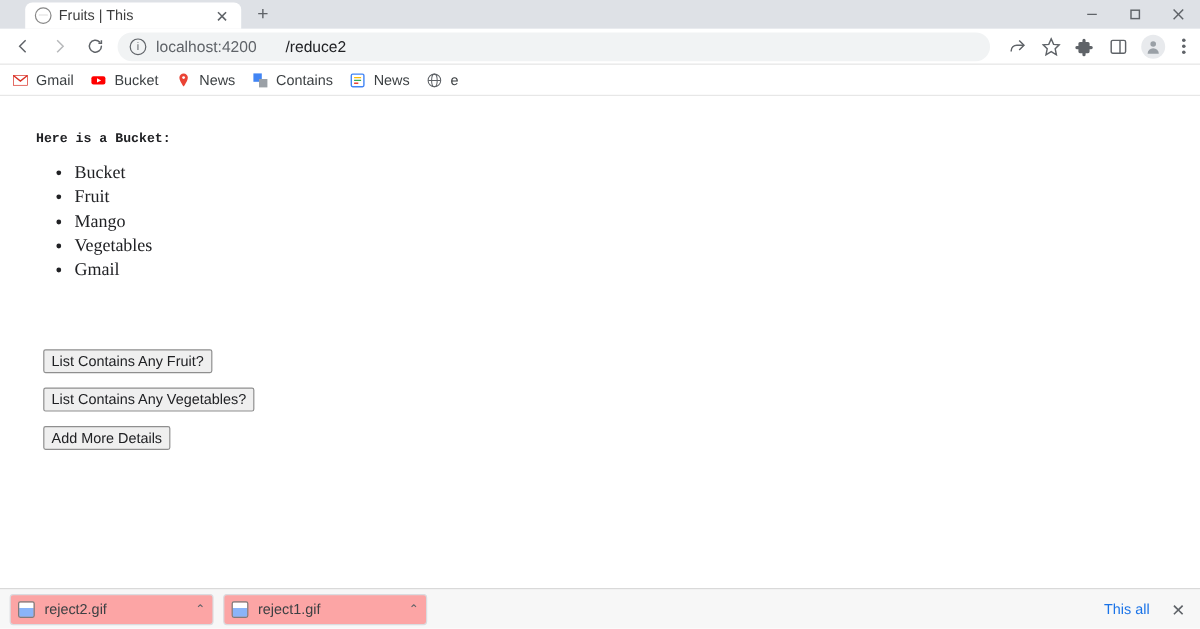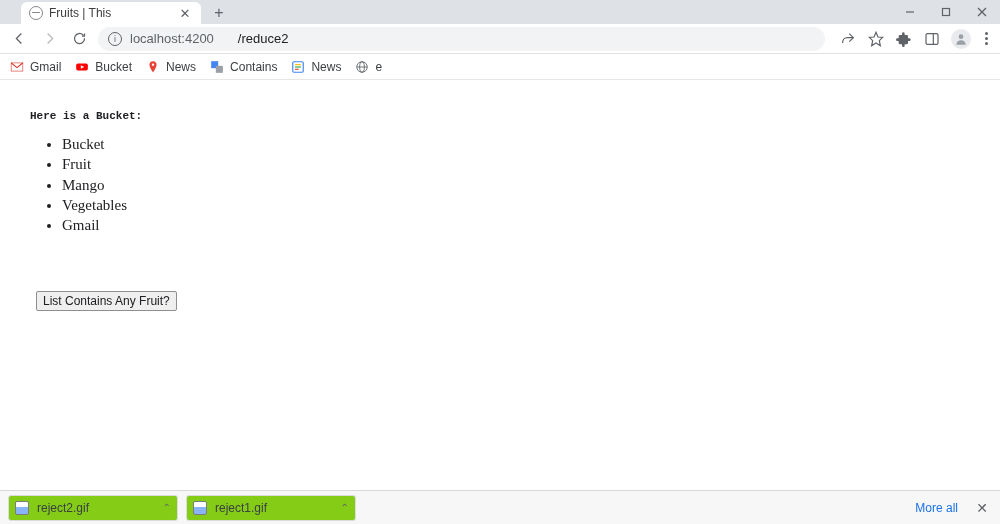--- a/index.html
+++ b/index.html
@@ -169,21 +169,21 @@
     border-top: 1px solid #d9d9d9;
     display:flex; align-items:center;
     padding: 0 8px;
     font-size: 12px;
   }
   .dl-item {
     height: 26px;
     width: 170px;
     border: 1px solid #dadce0;
     border-radius: 3px;
-    background:#84cc16;
+    background:#fca5a5;
     display:flex; align-items:center;
     padding: 0 6px;
     margin-right: 8px;
     gap:8px;
     position:relative;
   }
   .dl-item .fic {
     width:14px;height:14px;border:1px solid #7c7c7c;border-radius:2px;position:relative;flex-shrink:0;
     background:linear-gradient(to bottom,#fff 40%,#8ab4f8 40%);
   }
@@ -347,30 +347,32 @@
   <div class="heading">Here is a Bucket:</div>
   <ul class="fruits">
     <li>Bucket</li>
     <li>Fruit</li>
     <li>Mango</li>
     <li>Vegetables</li>
     <li>Gmail</li>
   </ul>
   <div class="btns">
     <button>List Contains Any Fruit?</button>
+    <button>List Contains Any Vegetables?</button>
+    <button>Add More Details</button>
   </div>
 </div>
 
 <div class="downloads">
   <div class="dl-item">
     <span class="fic"></span>
     <span class="name">reject2.gif</span>
     <span class="chev">⌃</span>
   </div>
   <div class="dl-item">
     <span class="fic"></span>
     <span class="name">reject1.gif</span>
     <span class="chev">⌃</span>
   </div>
   <div class="dl-spacer"></div>
-  <span class="showall">More all</span>
+  <span class="showall">This all</span>
   <span class="dl-close">✕</span>
 </div>
 
 </body></html>

